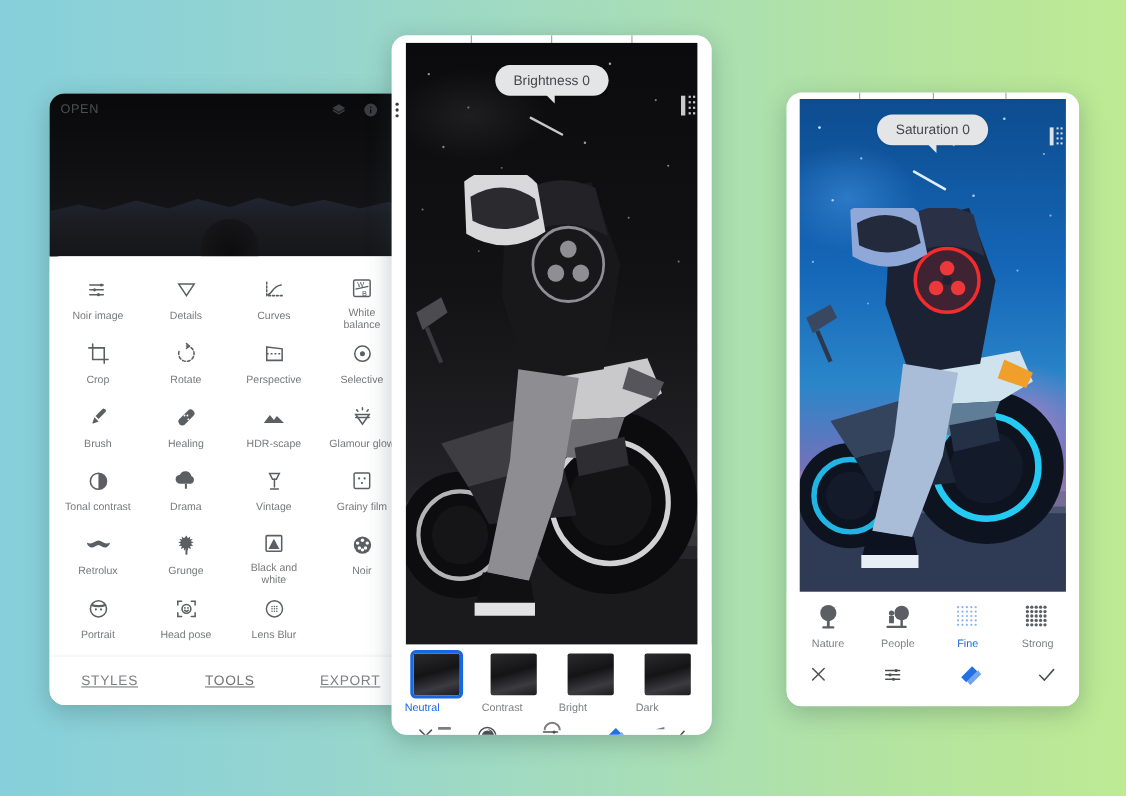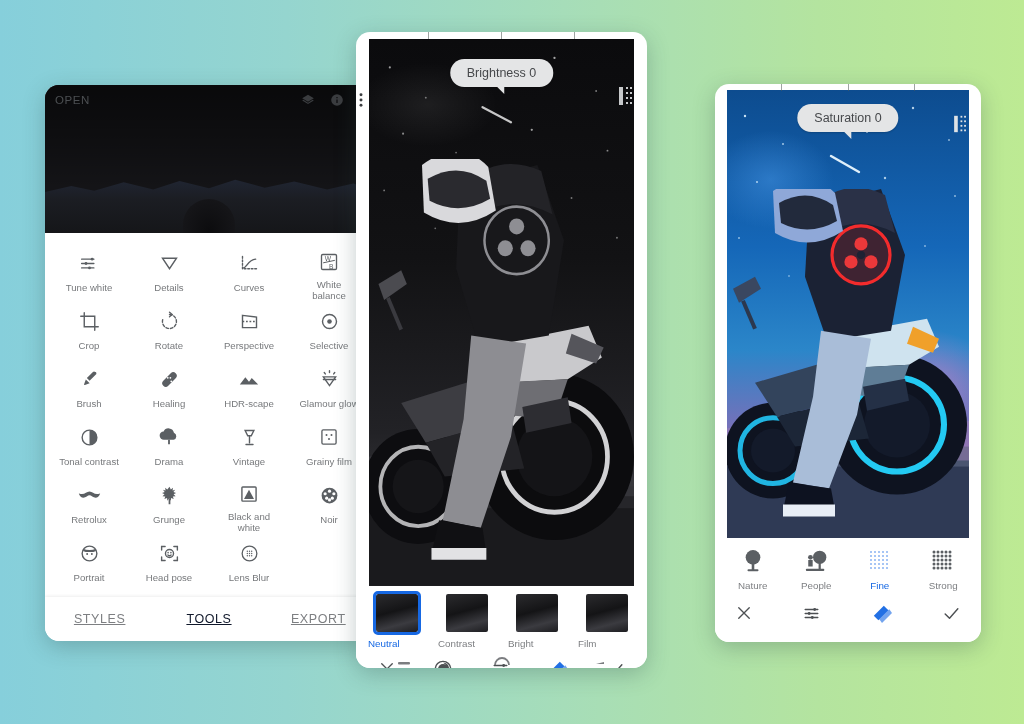--- a/index.html
+++ b/index.html
@@ -85,21 +85,21 @@
   }
   .p1-tabs {
     position: absolute; left: 0; right: 0; bottom: 0; height: 44px;
     background: #fff; display: flex; align-items: center;
     box-shadow: 0 -1px 3px rgba(0,0,0,.07);
   }
   .p1-tabs .tab {
     flex: 1; text-align: center; font-size: 12.5px; letter-spacing: .6px;
     color: #7d7f82; cursor: pointer; text-decoration: underline;
   }
-  .p1-tabs .tab.active { color: #0f172a; }
+  .p1-tabs .tab.active { color: #737373; }
 
   
   #phone2 { left: 356px; top: 32px; width: 291px; height: 636px; }
   .p2-photo {
     position: absolute; top: 7px; left: 13px; right: 13px; height: 547px;
     overflow: hidden;
     background:
       radial-gradient(ellipse 100px 60px at 22% 12%, rgba(255,255,255,.07), transparent 70%),
       linear-gradient(180deg, #0b0b0d 0%, #121214 40%, #222226 72%, #3a3a3e 88%, #202023 100%);
   }
@@ -215,21 +215,21 @@
 
         <div class="tool">
           <span class="ticon">
             <svg width="21" height="21" viewBox="0 0 24 24" fill="none" stroke="currentColor" stroke-width="1.6" stroke-linecap="round">
                 <path d="M3 7h14M3 12h14M3 17h14"></path>
                 <circle cx="15" cy="7" r="1.6" fill="currentColor" stroke="none"></circle>
                 <circle cx="8" cy="12" r="1.6" fill="currentColor" stroke="none"></circle>
                 <circle cx="12" cy="17" r="1.6" fill="currentColor" stroke="none"></circle>
               </svg>
           </span>
-          <span class="tlabel">Tune white</span>
+          <span class="tlabel">Noir image</span>
         </div>
 
         <div class="tool">
           <span class="ticon">
             <svg width="21" height="21" viewBox="0 0 24 24" fill="none" stroke="currentColor" stroke-width="1.6">
                 <path d="M4 6h16l-8 12z"></path>
               </svg>
           </span>
           <span class="tlabel">Details</span>
         </div>
@@ -586,20 +586,24 @@
           <div class="thumb"></div>
           <div class="pname">Neutral</div>
         </div>
         <div class="preset">
           <div class="thumb"></div>
           <div class="pname">Contrast</div>
         </div>
         <div class="preset">
           <div class="thumb"></div>
           <div class="pname">Bright</div>
+        </div>
+        <div class="preset">
+          <div class="thumb"></div>
+          <div class="pname">Dark</div>
         </div>
         <div class="preset">
           <div class="thumb"></div>
           <div class="pname">Film</div>
         </div>
 
       </div>
 
       <div class="barrow">
         <span class="bi">

